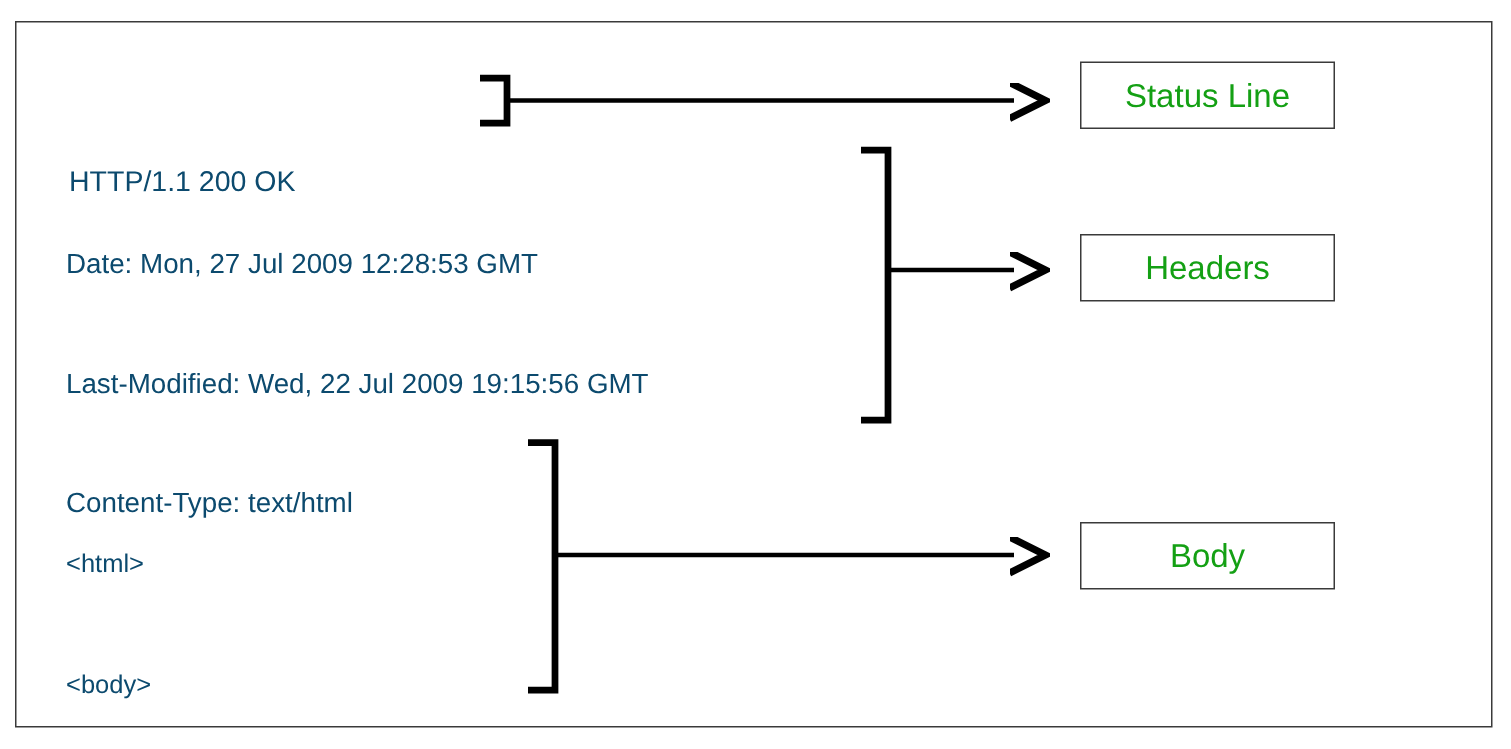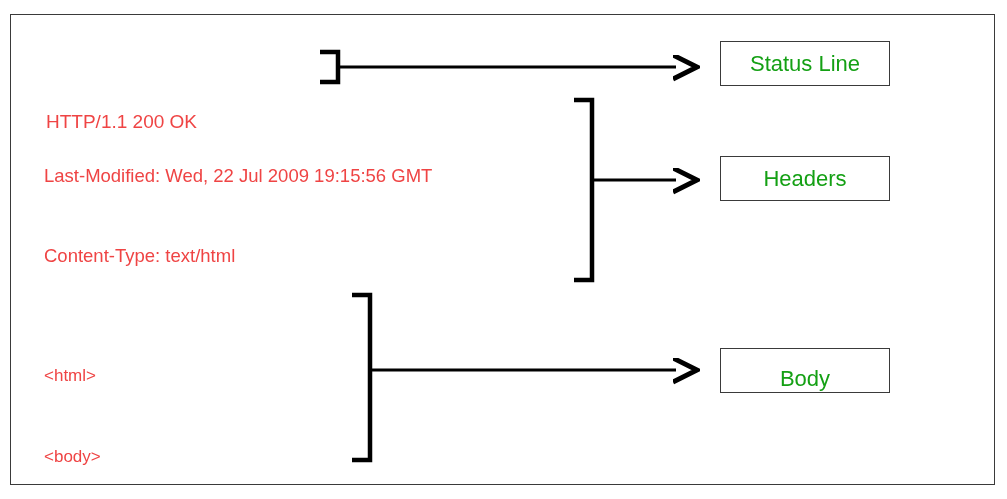--- a/index.html
+++ b/index.html
@@ -31,21 +31,21 @@
   }
   
   .resp-block {
     position: absolute;
     color: #14a014;
     font-family: "Liberation Sans", sans-serif;
     white-space: pre;
   }
   .resp-line {
     display: block;
-    color: #ef4444;
+    color: #0c4a6e;
   }
   #status-block {
     left: 46px;
     top: 54px;
     font-size: 19px;
     line-height: 27px;
   }
   #headers-block {
     left: 44px;
     top: 110px;
@@ -77,35 +77,36 @@
     align-items: center;
     justify-content: center;
     color: #14a014;
     font-family: "Liberation Sans", sans-serif;
     font-size: 22px;
     width: 170px;
     height: 45px;
   }
   #box-status { left: 720px; top: 41px; }
   #box-headers { left: 720px; top: 156px; }
-  #box-body   { left: 720px; top: 348px; align-items: flex-end; }
+  #box-body   { left: 720px; top: 348px; }
   .label-text { color: #14a014; }
 </style>
 </head>
 <body>
 
 <div id="canvas">
 
   <div id="frame"></div>
 
   <div id="status-block" class="resp-block">
     <span class="resp-line">HTTP/1.1 200 OK</span>
   </div>
 
   <div id="headers-block" class="resp-block">
+    <span class="resp-line">Date: Mon, 27 Jul 2009 12:28:53 GMT</span>
     <span class="resp-line">Last-Modified: Wed, 22 Jul 2009 19:15:56 GMT</span>
     <span class="resp-line">Content-Type: text/html</span>
     
   </div>
 
   <div id="body-block" class="resp-block">
     <span class="resp-line">&lt;html&gt;</span>
     <span class="resp-line">&lt;body&gt;</span>
     
     

